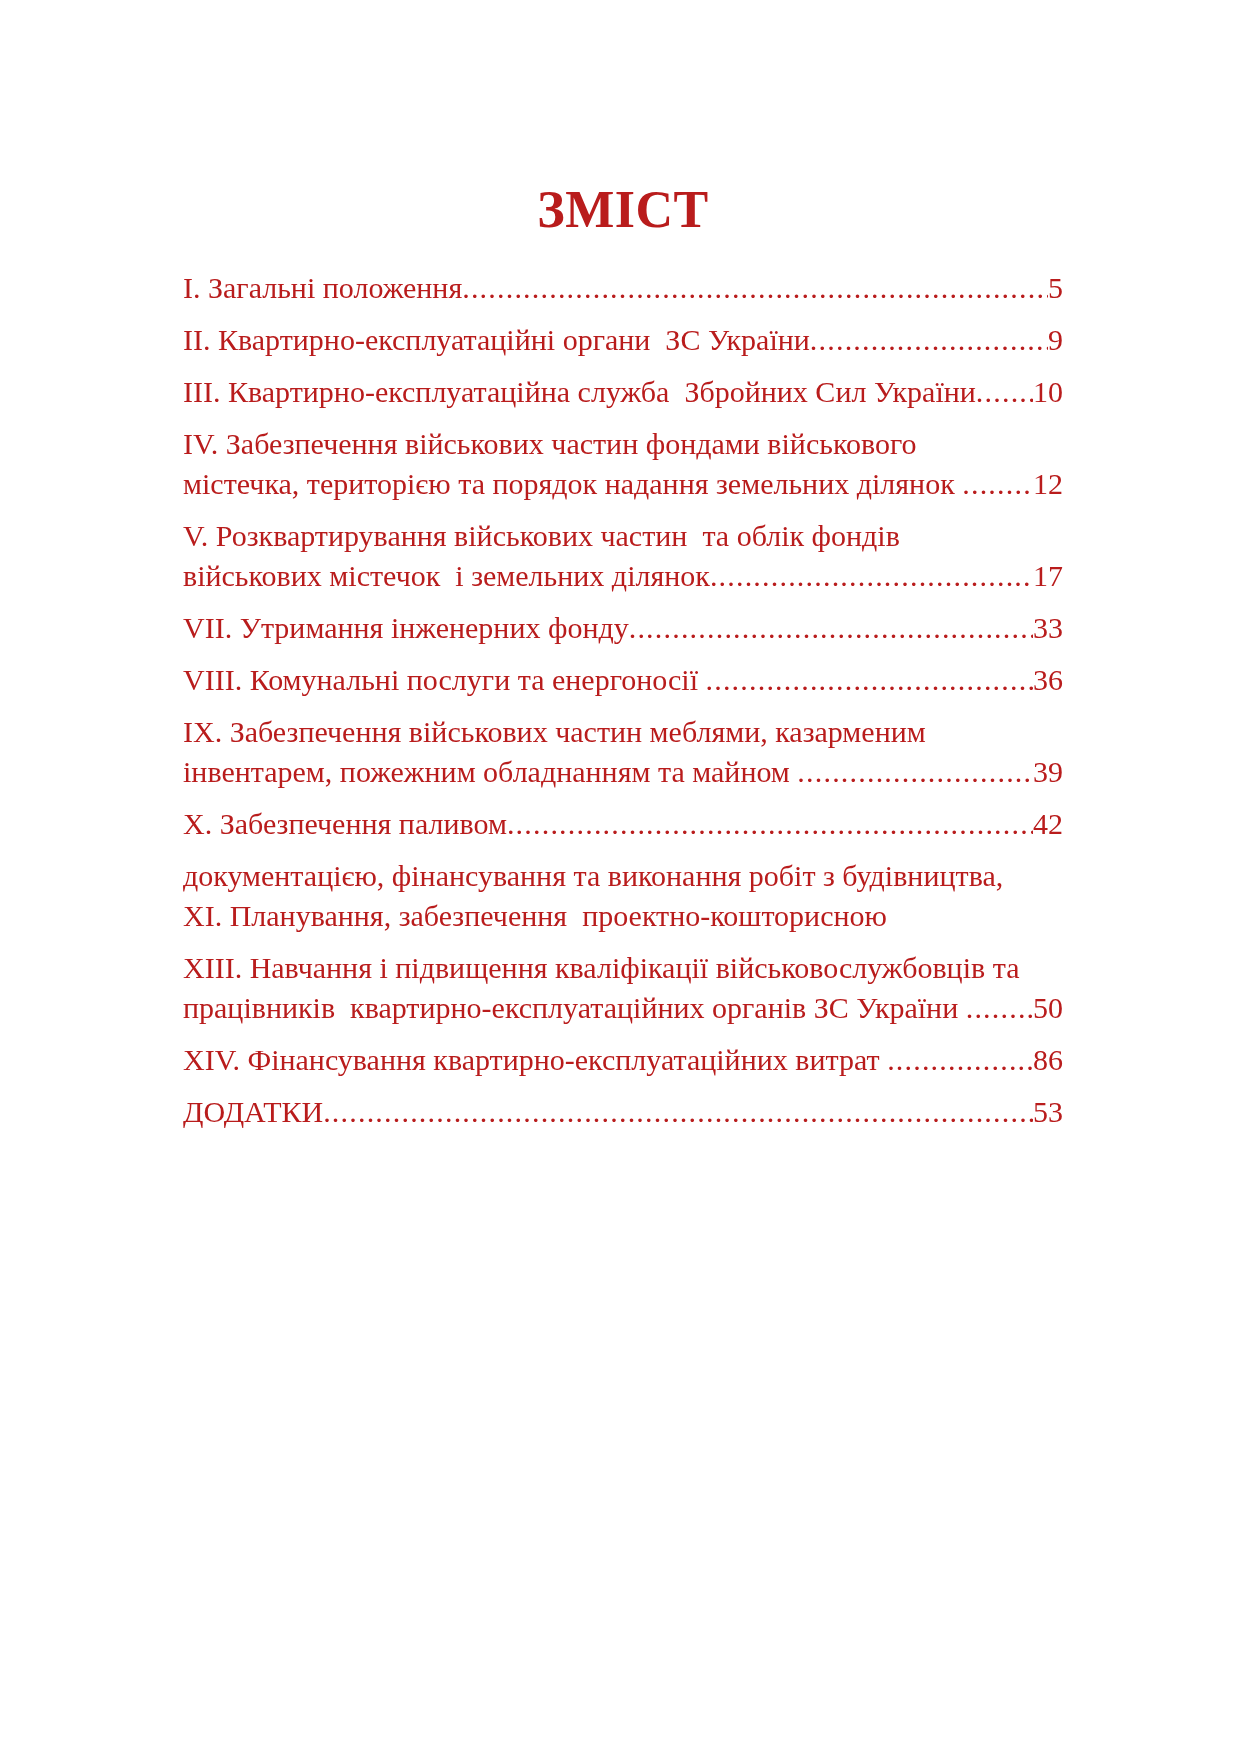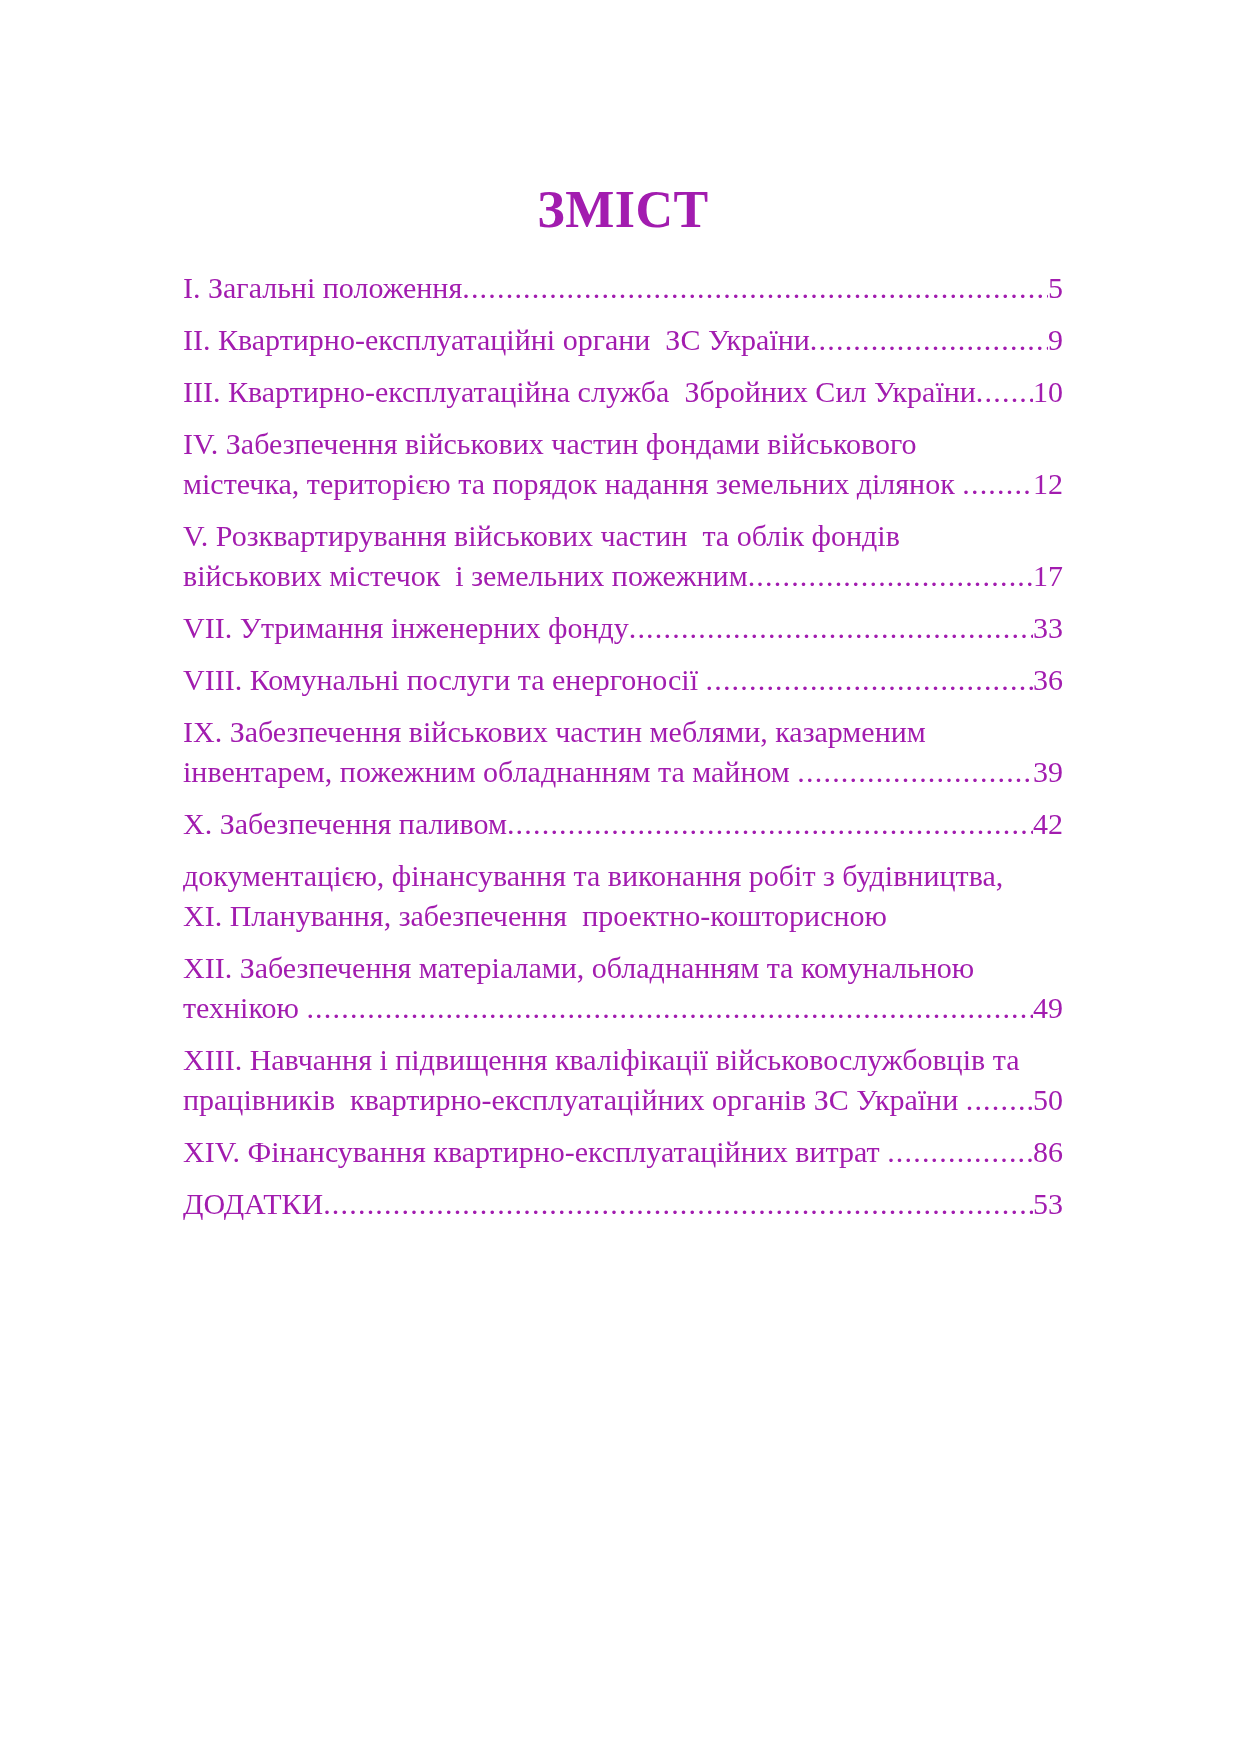--- a/index.html
+++ b/index.html
@@ -1,21 +1,21 @@
 <!DOCTYPE html>
 <html><head>
 <meta charset="utf-8">
 <style>
   html, body { margin: 0; padding: 0; background: #ffffff; }
   .page {
     position: relative;
     width: 1241px;
     height: 1255px;
     background: #ffffff;
-    color: #a21caf;
+    color: #b91c1c;
     font-family: "Liberation Serif", "DejaVu Serif", serif;
     overflow: hidden;
   }
   .content {
     position: absolute;
     left: 183px;
     top: 184px;
     width: 880px;
   }
   .doc-title {
@@ -74,44 +74,40 @@
         </div>
         <div class="toc-entry">
           <div class="toc-line leader-line"><span class="toc-text">III. Квартирно-експлуатаційна служба  Збройних Сил України</span><span class="dot-leader"></span><span class="page-num">10</span></div>
         </div>
         <div class="toc-entry">
           <div class="toc-line">IV. Забезпечення військових частин фондами військового</div>
           <div class="toc-line leader-line"><span class="toc-text">містечка, територією та порядок надання земельних ділянок </span><span class="dot-leader"></span><span class="page-num">12</span></div>
         </div>
         <div class="toc-entry">
           <div class="toc-line">V. Розквартирування військових частин  та облік фондів</div>
-          <div class="toc-line leader-line"><span class="toc-text">військових містечок  і земельних пожежним</span><span class="dot-leader"></span><span class="page-num">17</span></div>
+          <div class="toc-line leader-line"><span class="toc-text">військових містечок  і земельних ділянок</span><span class="dot-leader"></span><span class="page-num">17</span></div>
         </div>
         <div class="toc-entry">
           <div class="toc-line leader-line"><span class="toc-text">VII. Утримання інженерних фонду</span><span class="dot-leader"></span><span class="page-num">33</span></div>
         </div>
         <div class="toc-entry">
           <div class="toc-line leader-line"><span class="toc-text">VIII. Комунальні послуги та енергоносії </span><span class="dot-leader"></span><span class="page-num">36</span></div>
         </div>
         <div class="toc-entry">
           <div class="toc-line">IX. Забезпечення військових частин меблями, казарменим</div>
           <div class="toc-line leader-line"><span class="toc-text">інвентарем, пожежним обладнанням та майном </span><span class="dot-leader"></span><span class="page-num">39</span></div>
         </div>
         <div class="toc-entry">
           <div class="toc-line leader-line"><span class="toc-text">X. Забезпечення паливом</span><span class="dot-leader"></span><span class="page-num">42</span></div>
         </div>
         <div class="toc-entry">
           <div class="toc-line">документацією, фінансування та виконання робіт з будівництва,</div>
           <div class="toc-line">XI. Планування, забезпечення  проектно-кошторисною</div>
         </div>
         <div class="toc-entry">
-          <div class="toc-line">XII. Забезпечення матеріалами, обладнанням та комунальною</div>
-          <div class="toc-line leader-line"><span class="toc-text">технікою </span><span class="dot-leader"></span><span class="page-num">49</span></div>
-        </div>
-        <div class="toc-entry">
           <div class="toc-line">XIII. Навчання і підвищення кваліфікації військовослужбовців та</div>
           <div class="toc-line leader-line"><span class="toc-text">працівників  квартирно-експлуатаційних органів ЗС України </span><span class="dot-leader"></span><span class="page-num">50</span></div>
         </div>
         <div class="toc-entry">
           <div class="toc-line leader-line"><span class="toc-text">XIV. Фінансування квартирно-експлуатаційних витрат </span><span class="dot-leader"></span><span class="page-num">86</span></div>
         </div>
         <div class="toc-entry">
           <div class="toc-line leader-line"><span class="toc-text">ДОДАТКИ</span><span class="dot-leader"></span><span class="page-num">53</span></div>
         </div>
       </div>

